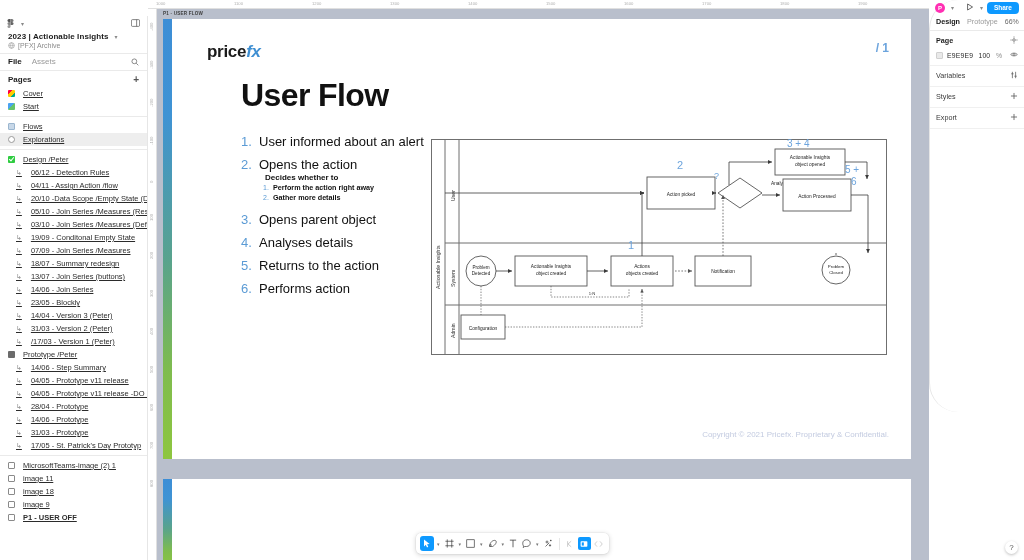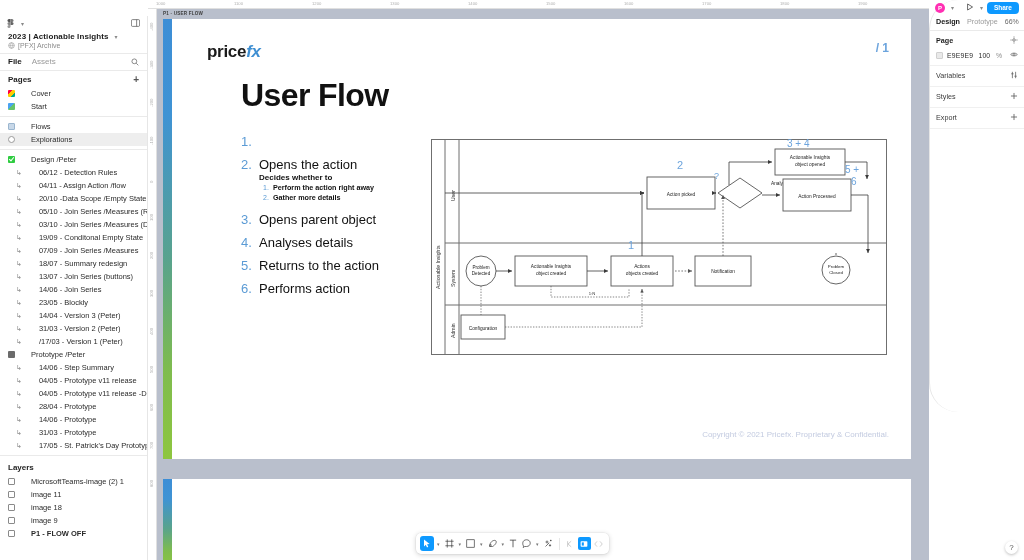--- a/index.html
+++ b/index.html
@@ -40,23 +40,23 @@
   .tab.active { color:#1a1a1a; font-weight:700; }
   .tabs-row .search { margin-left:auto; color:#555; }
 
   .section-hd {
     display:flex; align-items:center; padding: 4px 8px 3px 8px;
     font-size:8px; font-weight:700; color:#1f1f1f;
   }
   .section-hd .plus { margin-left:auto; font-size:10px; color:#555; line-height:8px;}
 
   .row {
-    display:flex; align-items:center; gap:16px;
+    display:flex; align-items:center; gap:8px;
     padding: 2px 8px; height: 13px; font-size:7.5px; color:#2b2b2b;
-    white-space: nowrap; overflow: hidden;
+    white-space: nowrap; overflow: hidden; text-decoration: underline;
   }
   .row.sel { background: #eeeeee; }
   .sq { width:7px; height:7px; border-radius:1px; flex:0 0 auto; }
   .sq.cover { background: linear-gradient(135deg,#f04 0 33%,#fc0 33% 66%,#0a8 66%); }
   .sq.start { background: linear-gradient(135deg,#4aa3f0 0 50%,#67c46b 50%); }
   .sq.flows { background:#c8d8e8; border:1px solid #9bb6cf; }
   .sq.circ { width:7px;height:7px;border:1px solid #9a9a9a;border-radius:50%; background:#fff;}
   .sq.green { background:#2ecc40; position:relative;}
   .sq.green:after{content:"";position:absolute;left:1.6px;top:0.4px;width:2px;height:4px;border:solid #fff;border-width:0 1px 1px 0;transform:rotate(40deg);}
   .sq.archive { background:#6b6b6b; border-radius:1px; }
@@ -329,42 +329,39 @@
     <div class="row indent">
         <span class="arrowglyph">↳</span>
         <span>31/03 - Prototype</span>
       </div>
     <div class="row indent">
         <span class="arrowglyph">↳</span>
         <span>17/05 - St. Patrick's Day Prototyp</span>
       </div>
 
     <div class="divider"></div>
-    <div class="section-hd">
-      <span>Layers</span>
-    </div>
     <div class="row">
         <span class="sq layer"></span>
         <span>MicrosoftTeams-image (2) 1</span>
       </div>
     <div class="row">
         <span class="sq layer"></span>
         <span>image 11</span>
       </div>
     <div class="row">
         <span class="sq layer"></span>
         <span>image 18</span>
       </div>
     <div class="row">
         <span class="sq layer"></span>
         <span>image 9</span>
       </div>
     <div class="row">
         <span class="sq page-ico"></span>
-        <span style="font-weight:700">P1 - FLOW OFF</span>
+        <span style="font-weight:700">P1 - USER OFF</span>
       </div>
   </div>
 
   <div id="canvas">
 
     <div id="ruler-top">
       <span class="tick" style="left:8px">1000</span>
       <span class="tick" style="left:86px">1100</span>
       <span class="tick" style="left:164px">1200</span>
       <span class="tick" style="left:242px">1300</span>
@@ -402,28 +399,29 @@
           <span>price</span><em>fx</em>
         </div>
 
         <div class="pageno">/ 1</div>
 
         <div class="slide-title">User Flow</div>
 
         <div class="steps">
           <div class="step">
             <span class="num">1.</span>
+            <span class="txt">User informed about an alert</span>
           </div>
 
           <div class="step" style="flex-direction:column;">
             <div style="display:flex;align-items:flex-start;">
               <span class="num">2.</span>
               <span class="txt">Opens the action</span>
             </div>
-            <div class="sub" style="margin-left:18px;text-align:right;">Decides whether to</div>
+            <div class="sub" style="margin-left:24px;text-align:right;">Decides whether to</div>
             <div class="substeps">
               <div class="substep">
                 <span class="num">1.</span>
                 <span class="txt">Perform the action right away</span>
               </div>
               <div class="substep">
                 <span class="num">2.</span>
                 <span class="txt">Gather more details</span>
               </div>
             </div>

